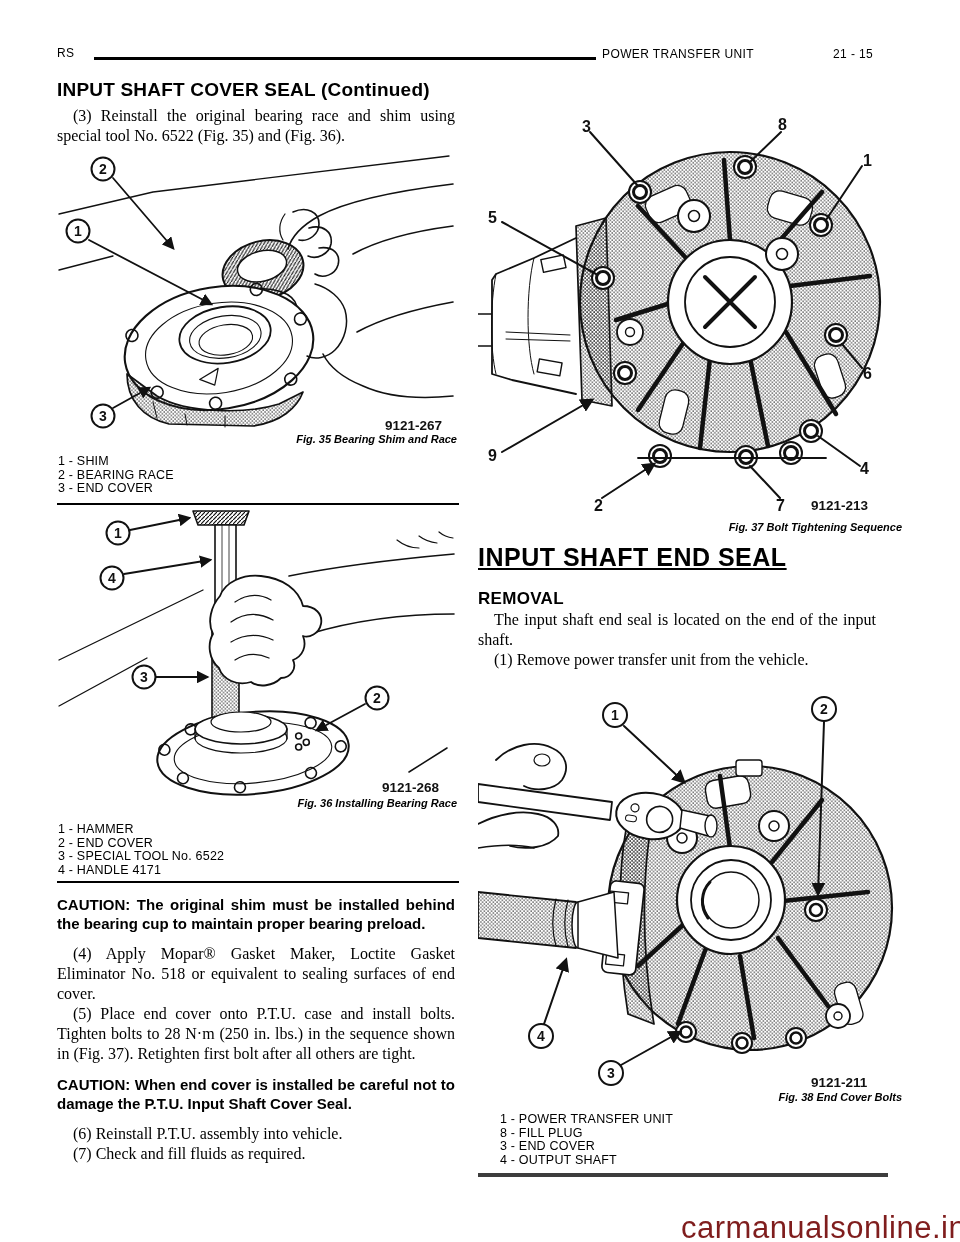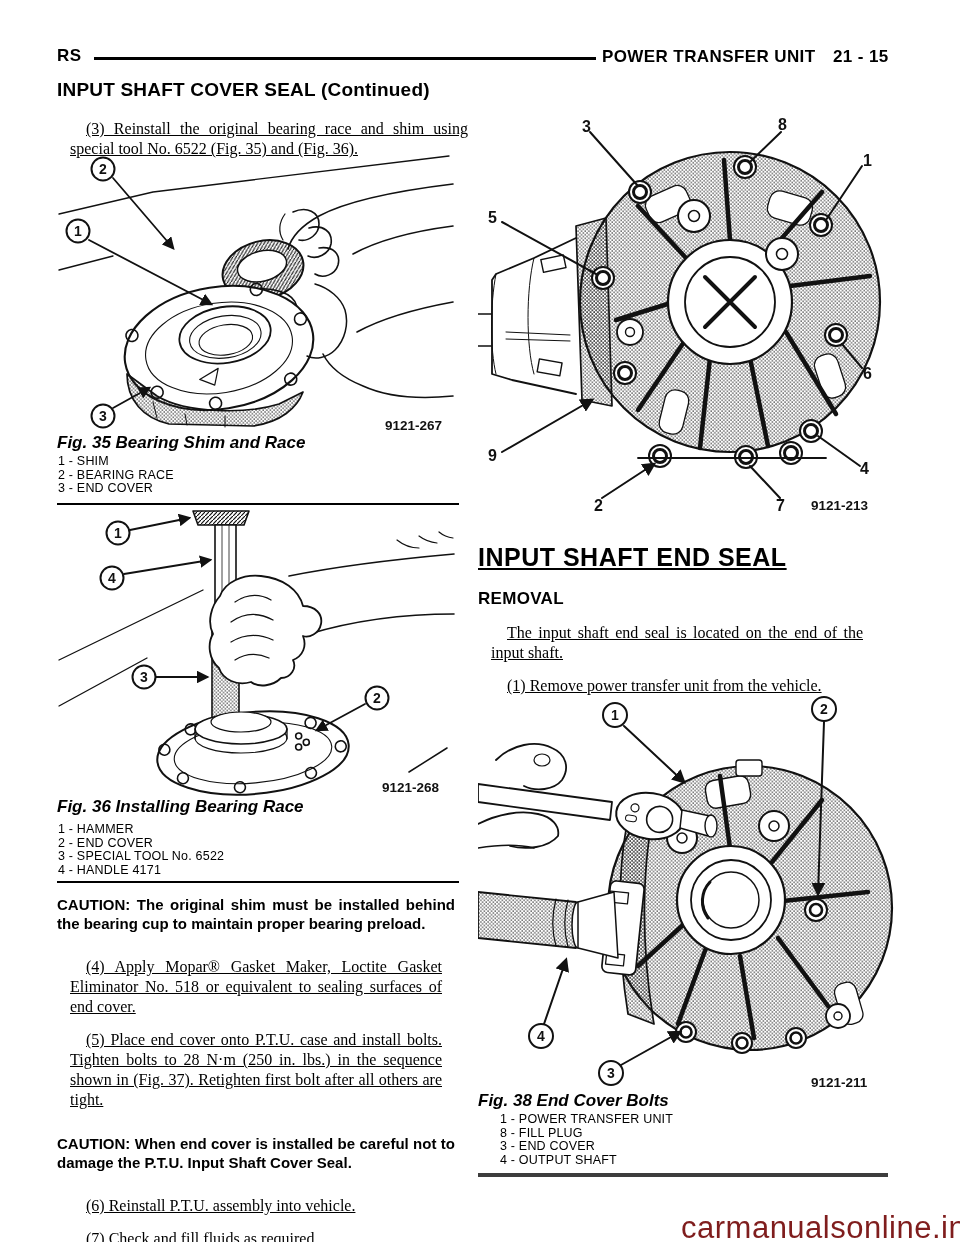--- a/index.html
+++ b/index.html
@@ -1,33 +1,33 @@
 <!DOCTYPE html>
 <html><head>
 <meta charset="utf-8">
 <style>
   html,body{margin:0;padding:0;background:#e0e0e0;}
   .page{position:relative;width:960px;height:1242px;background:#fff;color:#000;
         font-family:"Liberation Serif",serif;overflow:hidden;margin:0 auto;}
   .abs{position:absolute;}
   
-  .hdr{font-family:"Liberation Sans",sans-serif;font-weight:bold;font-size:17px;letter-spacing:.4px;}
+  .hdr{font-family:"Liberation Sans",sans-serif;font-weight:normal;font-size:12px;letter-spacing:.4px;}
   .hdr-rule{background:#000;height:3px;}
   
   .h1{font-family:Liberation Sans, sans-serif;font-weight:bold;font-size:19px;letter-spacing:.2px;}
   .h2{font-family:"Liberation Sans",sans-serif;font-weight:bold;font-size:25px;letter-spacing:.5px;}
   .h3{font-family:"Liberation Sans",sans-serif;font-weight:bold;font-size:17px;letter-spacing:.3px;}
   
   .body-col{width:398px;font-size:16px;line-height:20px;text-align:justify;}
-  .step{margin:13px;text-indent:16px;text-decoration:underline;}
+  .step{margin:0;text-indent:16px;}
   .caution{font-family:"Liberation Sans",sans-serif;font-weight:bold;font-size:15px;
            line-height:19px;text-align:justify;margin:0;} .gap-m{height:11px;}
   
   .figcap{font-family:"Liberation Sans",sans-serif;font-weight:bold;font-style:italic;
-          font-size:17px;text-align:left;}
+          font-size:11px;text-align:right;}
   .legend{font-family:"Liberation Sans",sans-serif;font-size:12.5px;line-height:13.6px;letter-spacing:.2px;}
   .rule{background:#000;height:2px;}
   .rule-thick{background:#3d3d3d;height:4px;}
   .watermark{font-family:"Liberation Sans",sans-serif;font-size:31px;color:#7f1d1d;letter-spacing:.5px;}
   svg{display:block;}
   svg text{font-family:"Liberation Sans",sans-serif;font-weight:bold;fill:#111;}
   .co-num{font-size:14px;}
   .fig-num{font-size:16px;}
   .fig-code{font-size:13.5px;}
 </style>
@@ -324,20 +324,21 @@
     <text class="fig-num" x="385" y="60">1</text>
     <text class="fig-num" x="10" y="117">5</text>
     <text class="fig-num" x="385" y="273">6</text>
     <text class="fig-num" x="10" y="355">9</text>
     <text class="fig-num" x="116" y="405">2</text>
     <text class="fig-num" x="298" y="405">7</text>
     <text class="fig-num" x="382" y="368">4</text>
     <text class="fig-code" x="333" y="404">9121-213</text>
   </svg>
 
+  <div class="abs figcap" style="left:478px;top:521px;width:424px;">Fig. 37 Bolt Tightening Sequence</div>
 
   <div class="abs h2" style="left:478px;top:543px;text-decoration:underline;">INPUT SHAFT END SEAL</div>
   <div class="abs h3" style="left:478px;top:589px;">REMOVAL</div>
   <div class="abs body-col" style="left:478px;top:610px;">
     <p class="step">The input shaft end seal is located on the end of the input shaft.</p>
     <p class="step">(1) Remove power transfer unit from the vehicle.</p>
   </div>
 
   <svg class="abs" style="left:478px;top:696px;" width="424" height="394" viewBox="0 0 424 394">
     <defs>

